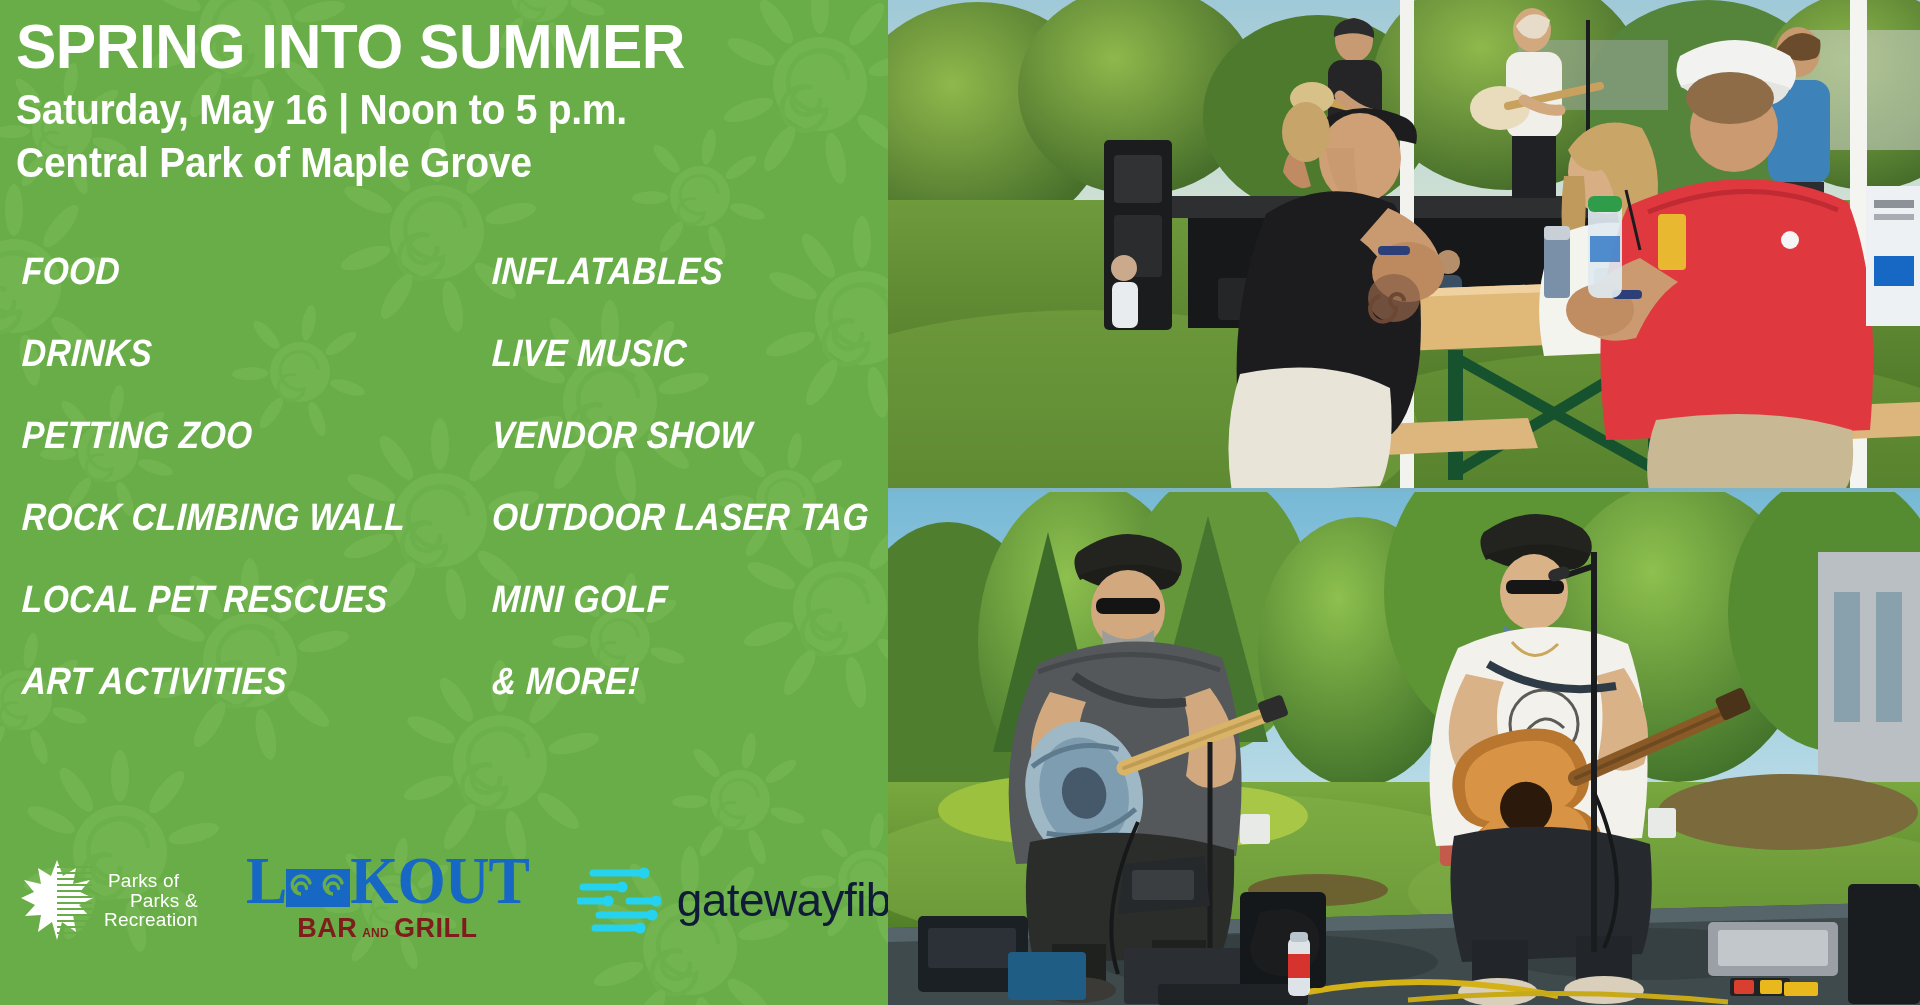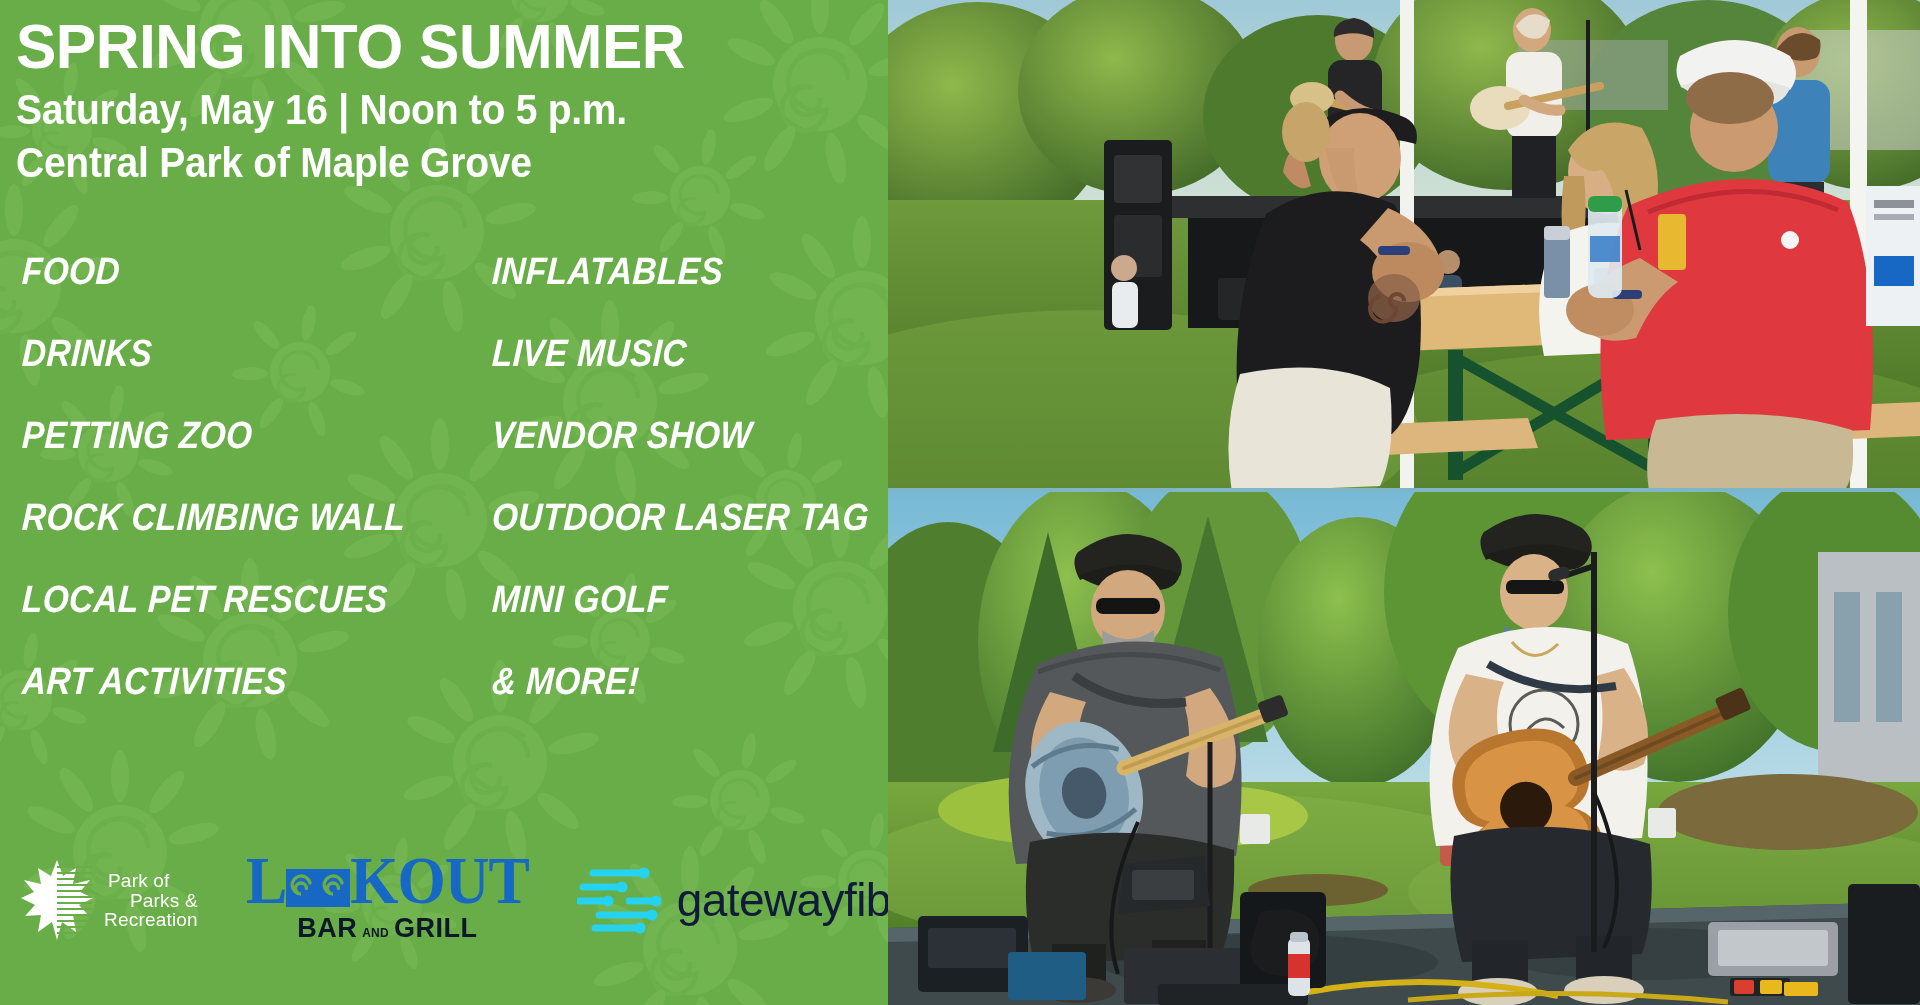--- a/index.html
+++ b/index.html
@@ -67,21 +67,21 @@
   
   .lo-logo { display:flex; flex-direction:column; align-items:center; }
   .lo-top { display:flex; align-items:flex-end; color:#1668c4; }
   .lo-word {
     font-size:62px; font-weight:bold; letter-spacing:-1px; line-height:0.9;
     font-family:"Liberation Serif", serif;
     transform:scaleY(1.08); transform-origin:bottom;
   }
   .lo-spiral { width:34px; height:46px; margin:0 -1px 3px -1px; }
   .lo-bottom {
-    display:flex; align-items:baseline; gap:5px; color:#0f172a;
+    display:flex; align-items:baseline; gap:5px; color:#7f1d1d;
     margin-top:1px; font-weight:bold;
   }
   .lo-bar   { font-size:27px; letter-spacing:0.5px; }
   .lo-and   { font-size:12px; letter-spacing:0.3px; }
   .lo-grill { font-size:27px; letter-spacing:0.5px; }
 
   
   .gf-logo { display:flex; align-items:center; gap:16px; }
   .gf-mark { width:84px; height:68px; flex:0 0 84px; }
   .gf-word {
@@ -204,21 +204,21 @@
               <line x1="37" y1="39" x2="72" y2="39"></line>
               <line x1="37" y1="45" x2="72" y2="45"></line>
               <line x1="37" y1="51" x2="72" y2="51"></line>
               <line x1="37" y1="57" x2="72" y2="57"></line>
               <line x1="37" y1="63" x2="72" y2="63"></line>
               <line x1="37" y1="69" x2="72" y2="69"></line>
               <line x1="37" y1="75" x2="72" y2="75"></line>
             </g>
           </svg>
           <div class="mg-text">
-            <span class="mg-cityof">Park of</span>
+            <span class="mg-cityof">Parks of</span>
             <span class="mg-parks">Parks &amp; Recreation</span>
           </div>
         </div>
 
         <div class="lo-logo">
           <div class="lo-top">
             <span class="lo-word">L</span>
             <svg class="lo-spiral" viewBox="0 0 34 46" aria-hidden="true">
               <rect x="1" y="6" width="32" height="38" fill="#1668c4"></rect>
               <path d="M25 20 A 9 9 0 1 0 16 31 A 5.5 5.5 0 1 1 21.5 25.5" fill="none" stroke="#68ad47" stroke-width="3.4" stroke-linecap="round"></path>

